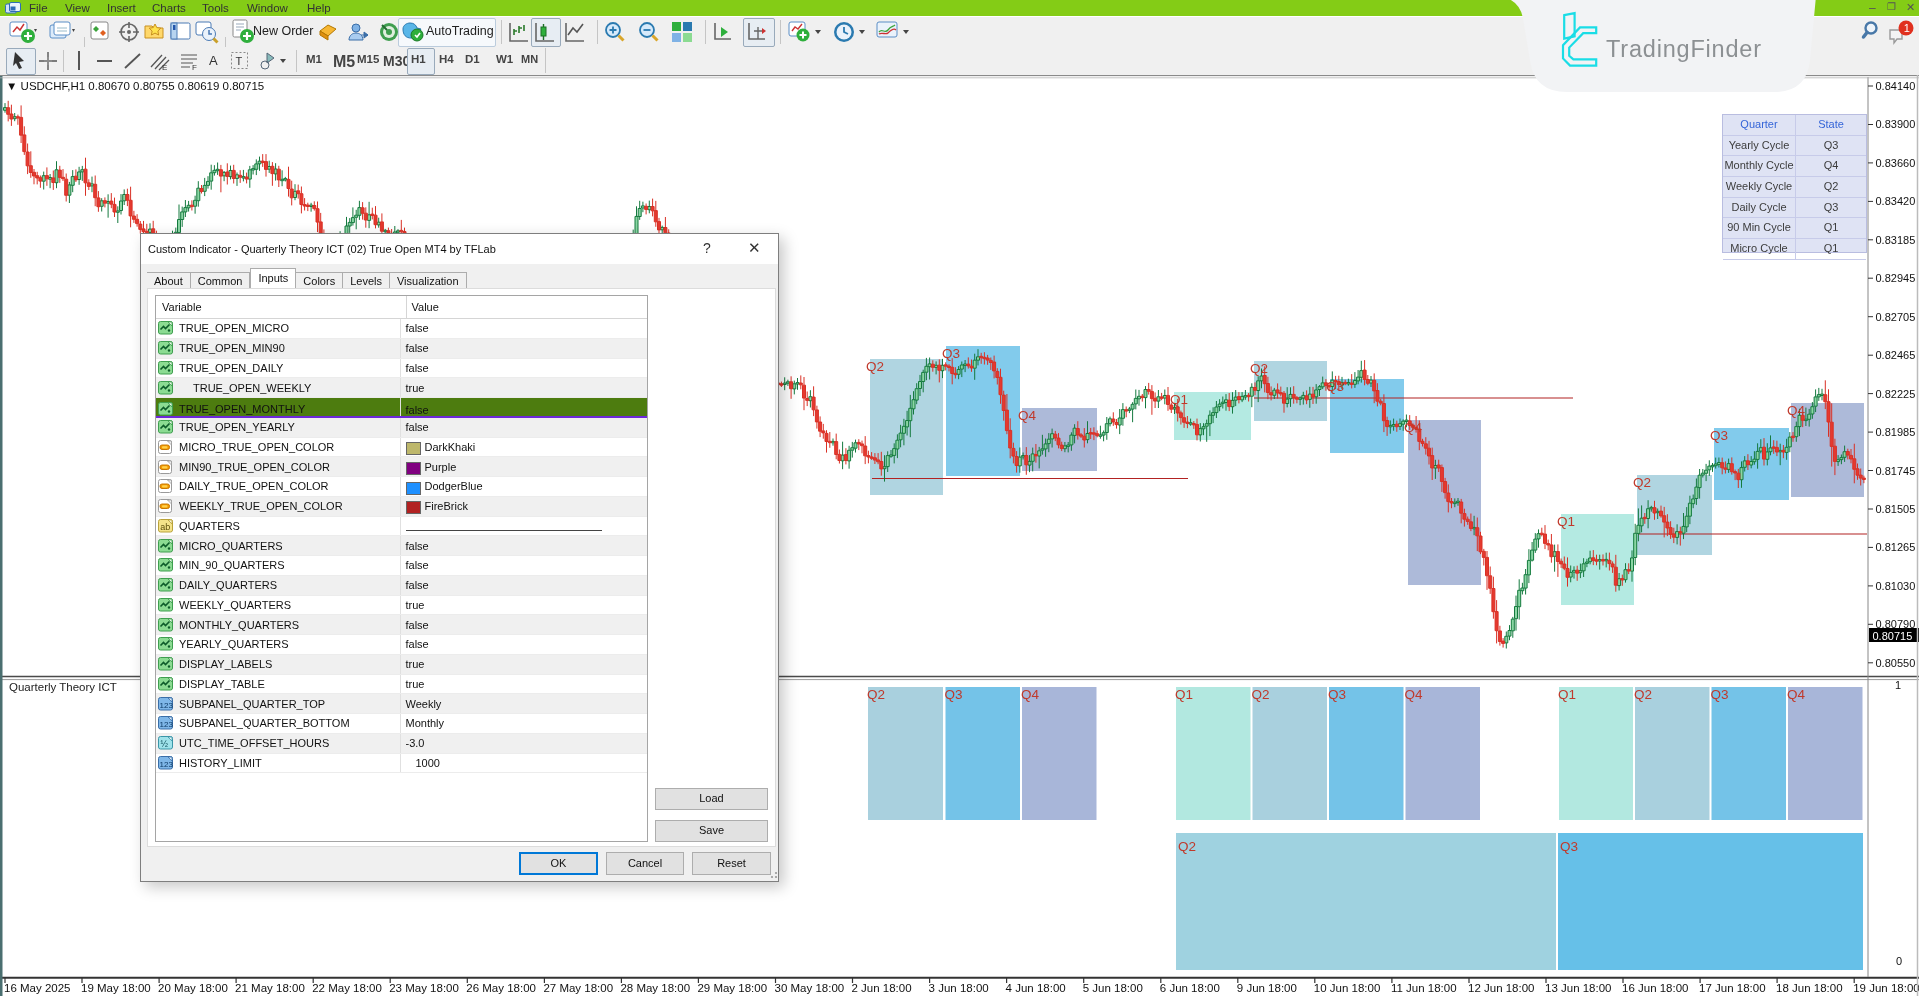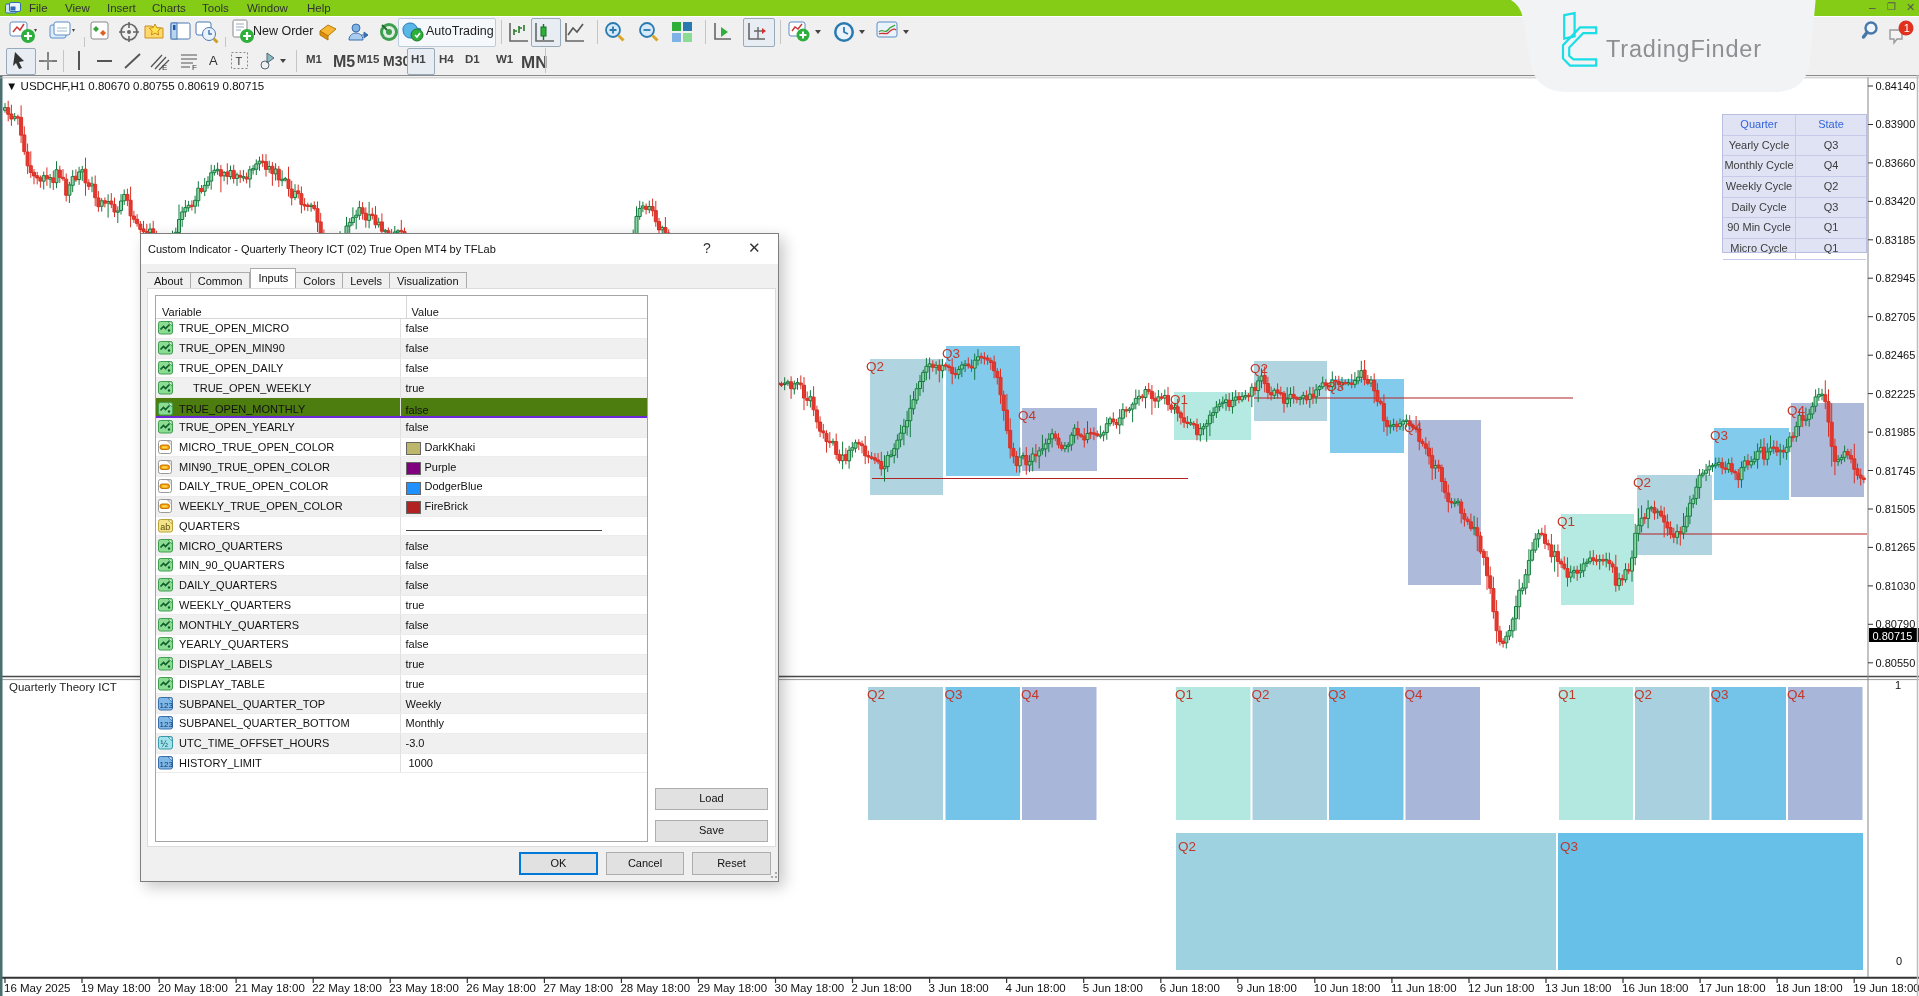--- a/index.html
+++ b/index.html
@@ -193,21 +193,21 @@
     <div style="position:absolute;left:296px;top:3px;width:1px;height:22px;background:#c5c5c5"></div>
     <span style="position:absolute;left:306px;top:6px;font-size:11.5px;font-weight:700;color:#444">M1</span>
     <span style="position:absolute;left:333px;top:6px;font-size:16px;font-weight:700;color:#444">M5</span>
     <span style="position:absolute;left:357px;top:6px;font-size:11.5px;font-weight:700;color:#444">M15</span>
     <span style="position:absolute;left:383px;top:6px;font-size:14px;font-weight:700;color:#444">M30</span>
     <div style="position:absolute;left:407px;top:1px;width:26px;height:25px;border:1px solid #9ab;background:#e7edf3;border-radius:2px"></div>
     <span style="position:absolute;left:411px;top:6px;font-size:11.5px;font-weight:700;color:#444">H1</span>
     <span style="position:absolute;left:439px;top:6px;font-size:11.5px;font-weight:700;color:#444">H4</span>
     <span style="position:absolute;left:465px;top:6px;font-size:11.5px;font-weight:700;color:#444">D1</span>
     <span style="position:absolute;left:496px;top:6px;font-size:11.5px;font-weight:700;color:#444">W1</span>
-    <span style="position:absolute;left:521px;top:6px;font-size:17px;font-weight:700;color:#444">MN</span>
+    <span style="position:absolute;left:521px;top:6px;font-size:11px;font-weight:700;color:#444">MN</span>
     <div style="position:absolute;left:545px;top:1px;width:1px;height:25px;background:#c5c5c5"></div>
   </div>
 
 <svg width="1919" height="996" viewBox="0 0 1919 996" font-family="Liberation Sans, sans-serif" style="position:absolute;left:0;top:0">
 <rect x="2" y="77" width="1917" height="919" fill="#ffffff"></rect>
 <rect x="870" y="359" width="73" height="136" fill="#b0d5e1"></rect>
     <rect x="946" y="346" width="74" height="130" fill="#82cbec"></rect>
     <rect x="1022" y="408" width="75" height="63" fill="#adbad9"></rect>
     <rect x="1174" y="392" width="77" height="48" fill="#b4eae2"></rect>
     <rect x="1254" y="361" width="73" height="60" fill="#b0d5e1"></rect>
@@ -421,21 +421,21 @@
  <div style="display:flex;margin:6px 0 0 6px;font-size:11px">
    <div style="border:1px solid #acacac;border-left:none;background:#f0f0f0;padding:2px 7px 3px 7px;margin-top:2px">About</div>
       <div style="border:1px solid #acacac;border-left:none;background:#f0f0f0;padding:2px 7px 3px 7px;margin-top:2px">Common</div>
       <div style="border:1px solid #acacac;border-bottom:1px solid #fff;background:#fff;padding:3px 7px 5px 7px;margin-bottom:-1px;position:relative;top:-2px">Inputs</div>
       <div style="border:1px solid #acacac;border-left:none;background:#f0f0f0;padding:2px 7px 3px 7px;margin-top:2px">Colors</div>
       <div style="border:1px solid #acacac;border-left:none;background:#f0f0f0;padding:2px 7px 3px 7px;margin-top:2px">Levels</div>
       <div style="border:1px solid #acacac;border-left:none;background:#f0f0f0;padding:2px 7px 3px 7px;margin-top:2px">Visualization</div>
  </div>
  <div style="position:absolute;left:6px;top:54px;width:627px;height:557px;background:#fff;border:1px solid #dcdcdc">
    <div style="position:absolute;left:7px;top:6px;width:491px;height:545px;border:1px solid #a5a5a5;background:#fff;overflow:hidden">
-     <div style="display:flex;height:22px;align-items:flex-end;border-bottom:1px solid #d5d5d5">
+     <div style="display:flex;height:22px;align-items:center;border-bottom:1px solid #d5d5d5">
         <div style="width:243.5px;padding-left:6px;flex:none">Variable</div>
         <div style="width:1px;height:100%;background:#d5d5d5;flex:none"></div>
         <div style="padding-left:5px">Value</div>
      </div>
      <div style="display:flex;height:19.75px;background:#fff;align-items:center;border-bottom:1px solid #ececec;box-sizing:border-box">
           <div style="width:243.5px;display:flex;align-items:center;flex:none">
             <svg width="16" height="14" viewBox="0 0 16 14" style="flex:none;margin:0 0 0 2px">
               <rect x="0.5" y="0.5" width="14" height="12.5" rx="2" fill="#8bdb92" stroke="#3f9e4f"></rect>
               <path d="M10 1h4v4z" fill="#e8f8e8" stroke="#3f9e4f" stroke-width=".8"></path>
               <path d="M2.5 8.5l3-3 2 2 4-4" stroke="#0d5c2a" stroke-width="1.6" fill="none"></path>
@@ -767,21 +767,21 @@
           <div style="width:243.5px;display:flex;align-items:center;flex:none">
             <svg width="16" height="14" viewBox="0 0 16 14" style="flex:none;margin:0 0 0 2px">
               <rect x="0.5" y="0.5" width="14" height="12.5" rx="2" fill="#7fb7e8" stroke="#3a6ea8"></rect>
               <path d="M10 1h4v4z" fill="#ddeefc" stroke="#3a6ea8" stroke-width=".8"></path>
               <text x="1.6" y="10.5" font-size="8" fill="#0d3a66" font-family="Liberation Sans">123</text>
             </svg>
             <span style="margin-left:5px">HISTORY_LIMIT</span>
           </div>
           <div style="width:1px;align-self:stretch;background:#e0e0e0;flex:none"></div>
           <div style="display:flex;align-items:center;flex:1">
-            <span style="margin-left:8px">1000</span>
+            <span style="margin-left:15px">1000</span>
           </div>
         </div>
    </div>
    <div style="position:absolute;left:507px;top:499px;width:111px;height:20px;background:#e1e1e1;border:1px solid #adadad;text-align:center;line-height:18px">Load</div>
    <div style="position:absolute;left:507px;top:531px;width:111px;height:20px;background:#e1e1e1;border:1px solid #adadad;text-align:center;line-height:18px">Save</div>
  </div>
  <div style="position:absolute;left:378px;top:618px;width:79px;height:23px;background:#e1e1e1;border:2px solid #0078d7;text-align:center;line-height:19px;box-sizing:border-box">OK</div>
  <div style="position:absolute;left:465px;top:618px;width:78px;height:23px;background:#e1e1e1;border:1px solid #adadad;text-align:center;line-height:21px;box-sizing:border-box">Cancel</div>
  <div style="position:absolute;left:551px;top:618px;width:79px;height:23px;background:#e1e1e1;border:1px solid #adadad;text-align:center;line-height:21px;box-sizing:border-box">Reset</div>
  <svg width="10" height="10" style="position:absolute;left:627px;top:637px">

